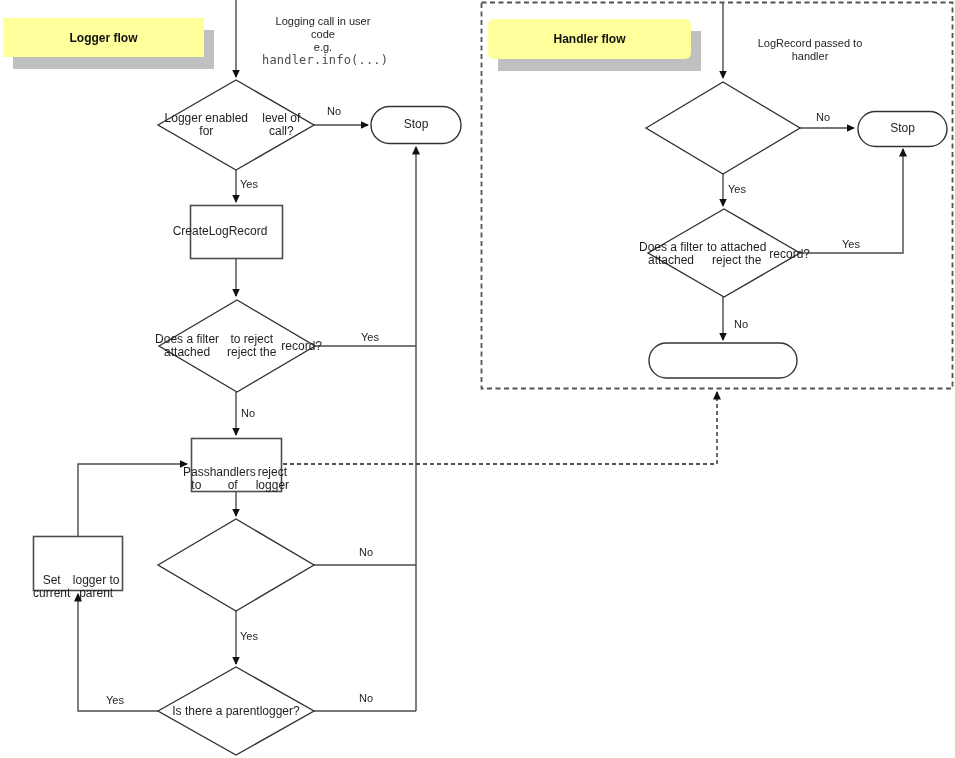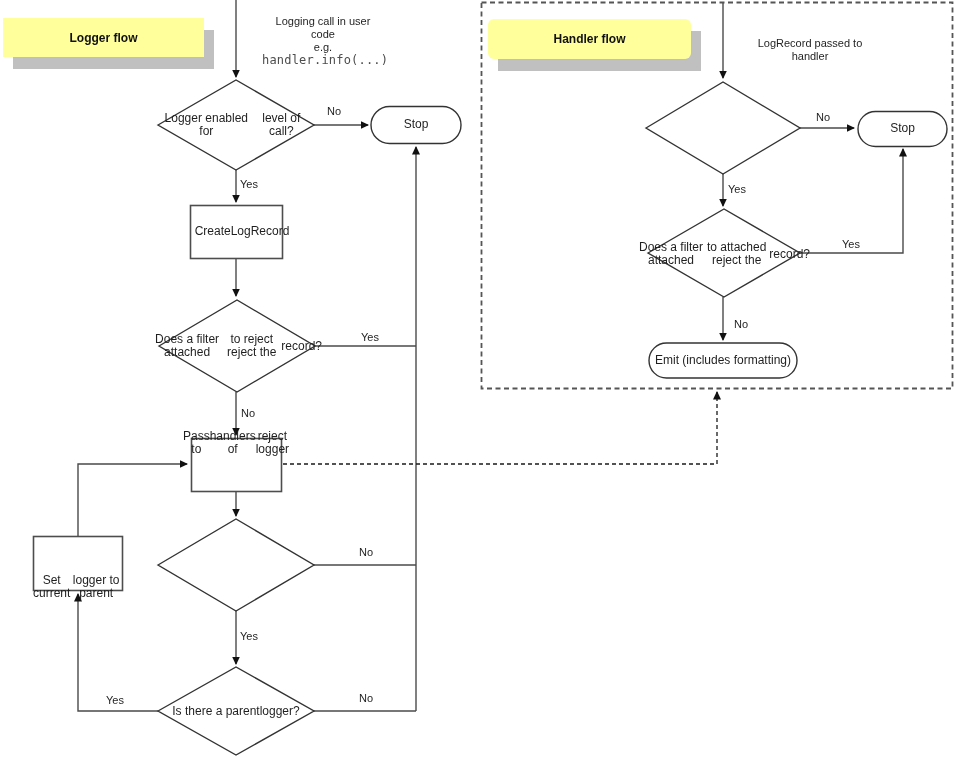--- a/index.html
+++ b/index.html
@@ -109,30 +109,30 @@
     <div>handler</div>
   </div>
 
   <div class="node-text" style="left:161px;top:82px;width:150px;height:86px;">
     <div>Logger enabled for</div>
     <div>level of call?</div>
   </div>
   <div class="node-text" style="left:371px;top:106px;width:90px;height:37px;">
     <div>Stop</div>
   </div>
-  <div class="node-text" style="left:196px;top:205px;width:92px;height:53px;">
+  <div class="node-text" style="left:174px;top:205px;width:92px;height:53px;">
     <div>Create</div>
     <div>LogRecord</div>
   </div>
   <div class="node-text" style="left:152px;top:302px;width:170px;height:88px;">
     <div>Does a filter attached</div>
     <div>to reject reject the</div>
     <div>record?</div>
   </div>
-  <div class="node-text" style="left:191px;top:416px;width:90px;height:53px;">
+  <div class="node-text" style="left:191px;top:452px;width:90px;height:53px;">
     <div>Pass to</div>
     <div>handlers of</div>
     <div>reject logger</div>
   </div>
   <div class="node-text" style="left:156px;top:669px;width:160px;height:84px;">
     <div>Is there a parent</div>
     <div>logger?</div>
   </div>
   <div class="node-text" style="left:33px;top:560px;width:89px;height:54px;">
     <div>Set current</div>
@@ -140,23 +140,20 @@
   </div>
 
   <div class="node-text" style="left:858px;top:111px;width:89px;height:35px;">
     <div>Stop</div>
   </div>
   <div class="node-text" style="left:638px;top:211px;width:172px;height:86px;">
     <div>Does a filter attached</div>
     <div>to attached reject the</div>
     <div>record?</div>
   </div>
-  <div class="node-text" style="left:649px;top:343px;width:148px;height:35px;">
-    <div>Emit (includes formatting)</div>
-  </div>
 
   <span class="edge-label" style="left:327px;top:105px;">No</span>
   <span class="edge-label" style="left:240px;top:178px;">Yes</span>
   <span class="edge-label" style="left:361px;top:331px;">Yes</span>
   <span class="edge-label" style="left:241px;top:407px;">No</span>
   <span class="edge-label" style="left:359px;top:546px;">No</span>
   <span class="edge-label" style="left:240px;top:630px;">Yes</span>
   <span class="edge-label" style="left:106px;top:694px;">Yes</span>
   <span class="edge-label" style="left:359px;top:692px;">No</span>
   <span class="edge-label" style="left:816px;top:111px;">No</span>

